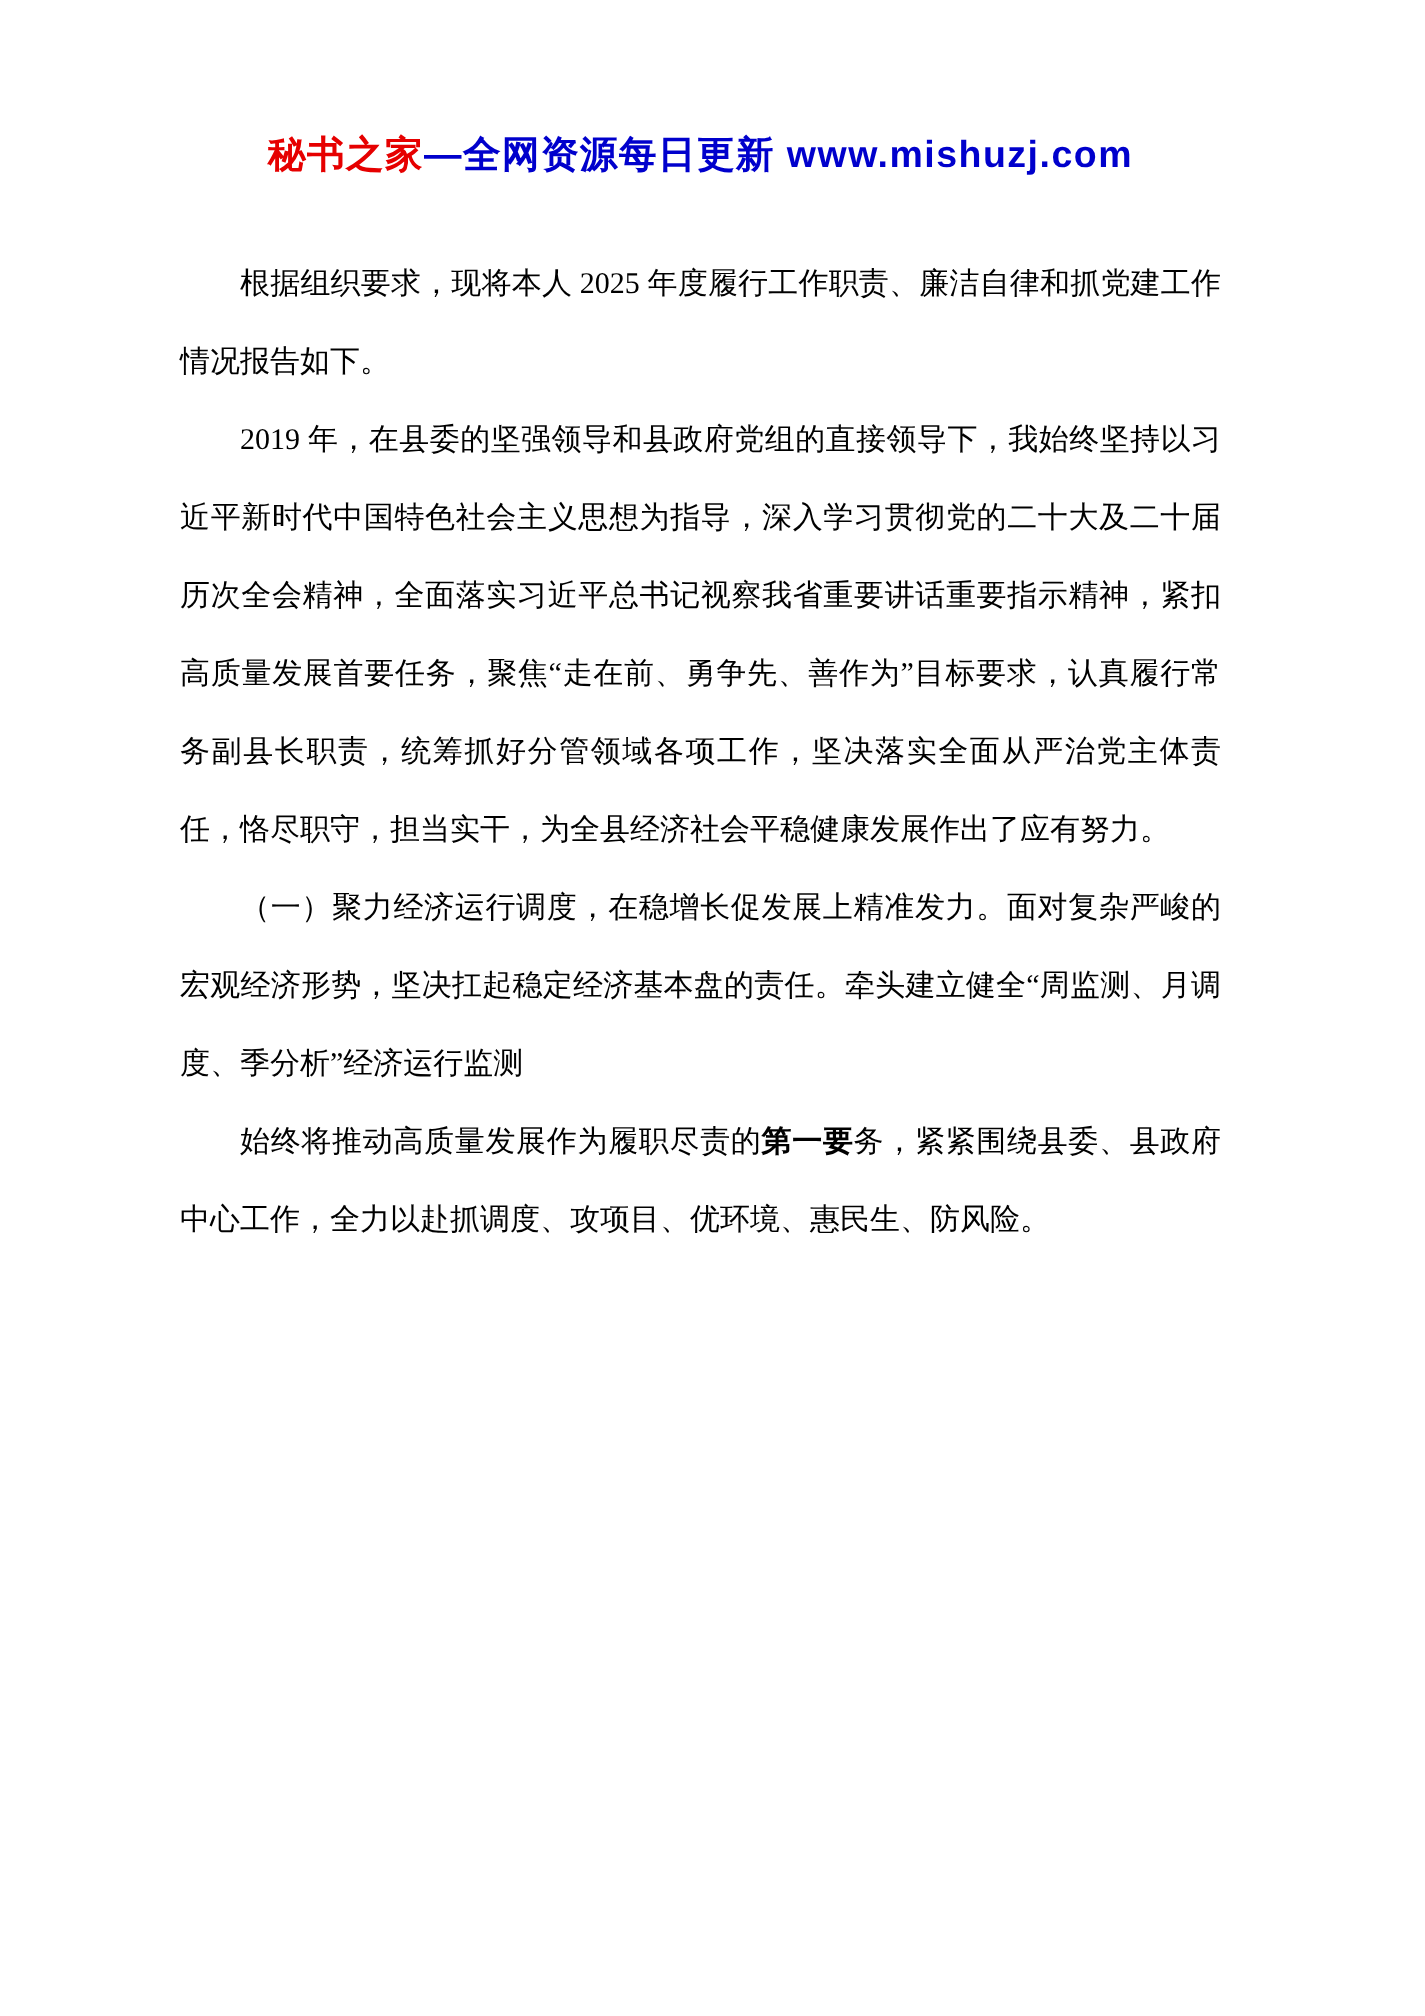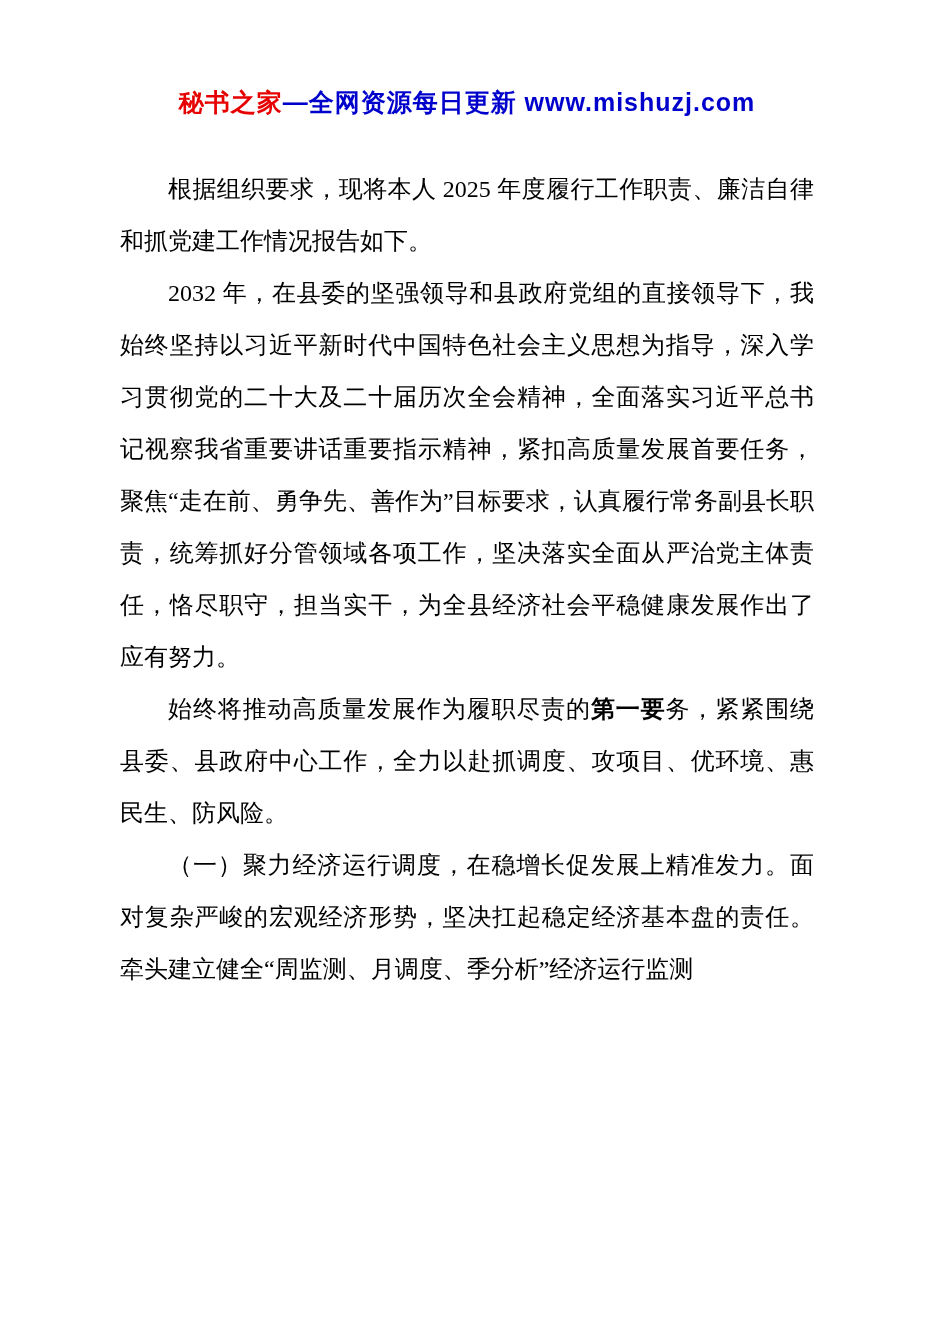--- a/index.html
+++ b/index.html
@@ -44,21 +44,21 @@
     margin: 52px 110px 0 110px;
     text-align: center;
     font-family: "Liberation Sans", sans-serif;
     font-size: 37px;
     font-weight: bold;
     line-height: 1.55;
     color: #000000;
   }
   .content {
     margin: 44px 120px 0 120px;
-    font-size: 24px;
+    font-size: 20px;
     line-height: 52px;
     text-align: justify;
   }
   .content p {
     margin: 0;
     padding: 0;
     text-indent: 2em;
   }
   .content .bold-seg {
     font-weight: bold;
@@ -70,18 +70,18 @@
 
 <div class="page">
 
   <div class="site-header">
     <span class="brand">秘书之家</span><span class="tagline">—全网资源每日更新 </span><span class="url">www.mishuzj.com</span>
   </div>
 
 
   <div class="content">
     <p>根据组织要求，现将本人 2025 年度履行工作职责、廉洁自律和抓党建工作情况报告如下。</p>
-    <p>2032 年，在县委的坚强领导和县政府党组的直接领导下，我始终坚持以习近平新时代中国特色社会主义思想为指导，深入学习贯彻党的二十大及二十届历次全会精神，全面落实习近平总书记视察我省重要讲话重要指示精神，紧扣高质量发展首要任务，聚焦“走在前、勇争先、善作为”目标要求，认真履行常务副县长职责，统筹抓好分管领域各项工作，坚决落实全面从严治党主体责任，恪尽职守，担当实干，为全县经济社会平稳健康发展作出了应有努力。</p>
+    <p>2019 年，在县委的坚强领导和县政府党组的直接领导下，我始终坚持以习近平新时代中国特色社会主义思想为指导，深入学习贯彻党的二十大及二十届历次全会精神，全面落实习近平总书记视察我省重要讲话重要指示精神，紧扣高质量发展首要任务，聚焦“走在前、勇争先、善作为”目标要求，认真履行常务副县长职责，统筹抓好分管领域各项工作，坚决落实全面从严治党主体责任，恪尽职守，担当实干，为全县经济社会平稳健康发展作出了应有努力。</p>
+    <p>（一）聚力经济运行调度，在稳增长促发展上精准发力。面对复杂严峻的宏观经济形势，坚决扛起稳定经济基本盘的责任。牵头建立健全“周监测、月调度、季分析”经济运行监测</p>
     <p><span>始终将推动高质量发展作为履职尽责的</span><span class="bold-seg">第一要</span><span>务，紧紧围绕县委、县政府中心工作，全力以赴抓调度、攻项目、优环境、惠民生、防风险。</span></p>
-    <p>（一）聚力经济运行调度，在稳增长促发展上精准发力。面对复杂严峻的宏观经济形势，坚决扛起稳定经济基本盘的责任。牵头建立健全“周监测、月调度、季分析”经济运行监测</p>
   </div>
 
 </div>
 
 </body></html>

